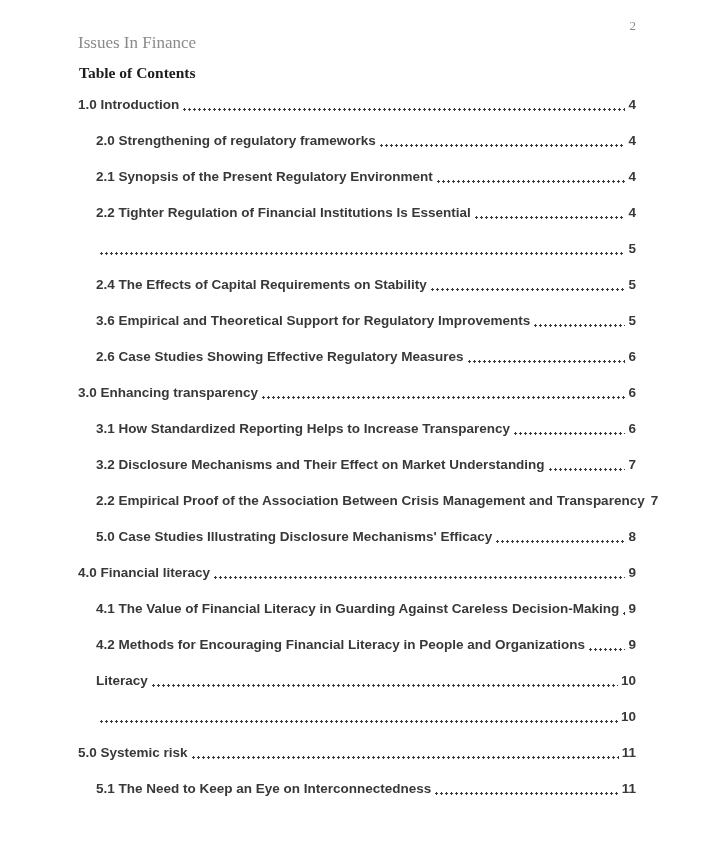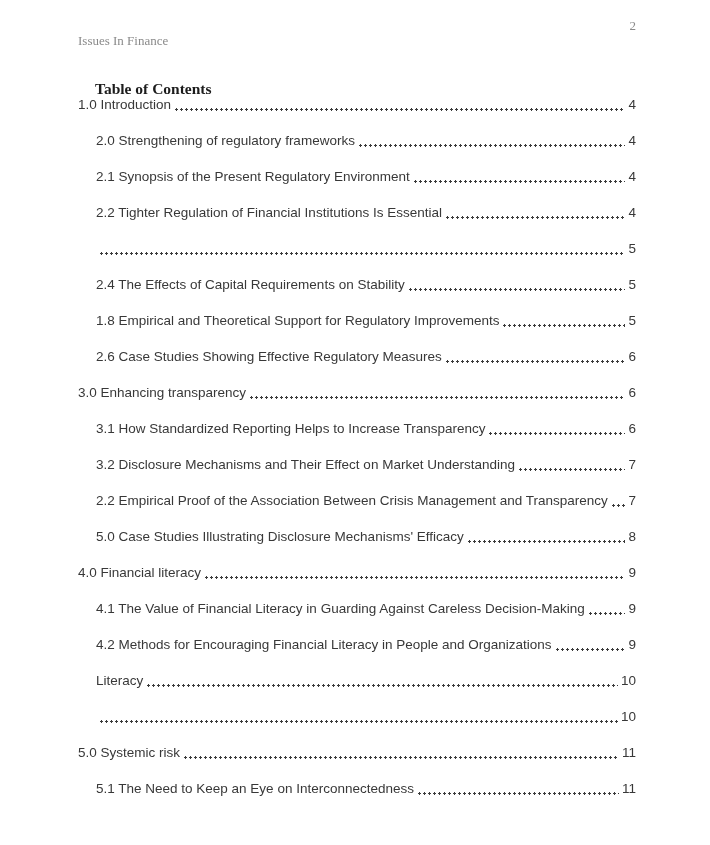--- a/index.html
+++ b/index.html
@@ -20,42 +20,43 @@
     right: 74px;
     font-family: "Liberation Serif", serif;
     font-size: 13px;
     color: #8a8a8a;
   }
   .running-head {
     position: absolute;
     top: 33px;
     left: 78px;
     font-family: "Liberation Serif", serif;
-    font-size: 13px;
+    font-size: 17px;
     color: #8a8a8a;
     text-align: right;
   }
   .toc-title {
     position: absolute;
     top: 63px;
     left: 78px;
-    margin: 17px;
+    margin: 1px;
     font-family: "Liberation Serif", serif;
     font-size: 15.5px;
     font-weight: bold;
     color: #1c1c1c;
   }
   .toc-list {
     position: absolute;
     top: 86px;
     left: 78px;
     right: 74px;
   }
   .toc-entry {
     cursor: default;
+    font-weight: bold;
   }
   .toc-line {
     height: 36px;
     display: flex;
     align-items: center;
     font-size: 13.5px;
     color: #383838;
   }
   .indent .toc-line {
     padding-left: 18px;
@@ -140,21 +141,21 @@
     <div class="toc-line main-line">
       <span class="toc-label">2.4 The Effects of Capital Requirements on Stability</span>
       <span class="leader"></span>
       <span class="toc-page">5</span>
     </div>
   </div>
 
   <div class="toc-entry indent">
 
     <div class="toc-line main-line">
-      <span class="toc-label">1.8 Empirical and Theoretical Support for Regulatory Improvements</span>
+      <span class="toc-label">3.6 Empirical and Theoretical Support for Regulatory Improvements</span>
       <span class="leader"></span>
       <span class="toc-page">5</span>
     </div>
   </div>
 
   <div class="toc-entry indent">
 
     <div class="toc-line main-line">
       <span class="toc-label">2.6 Case Studies Showing Effective Regulatory Measures</span>
       <span class="leader"></span>

